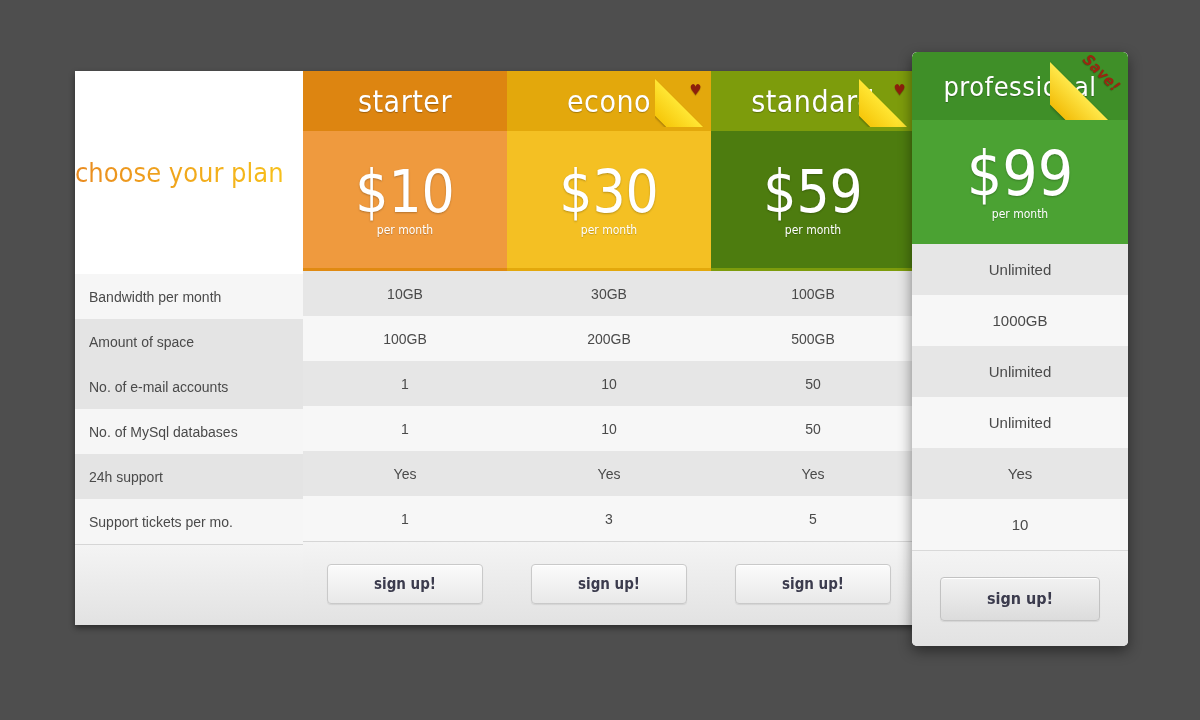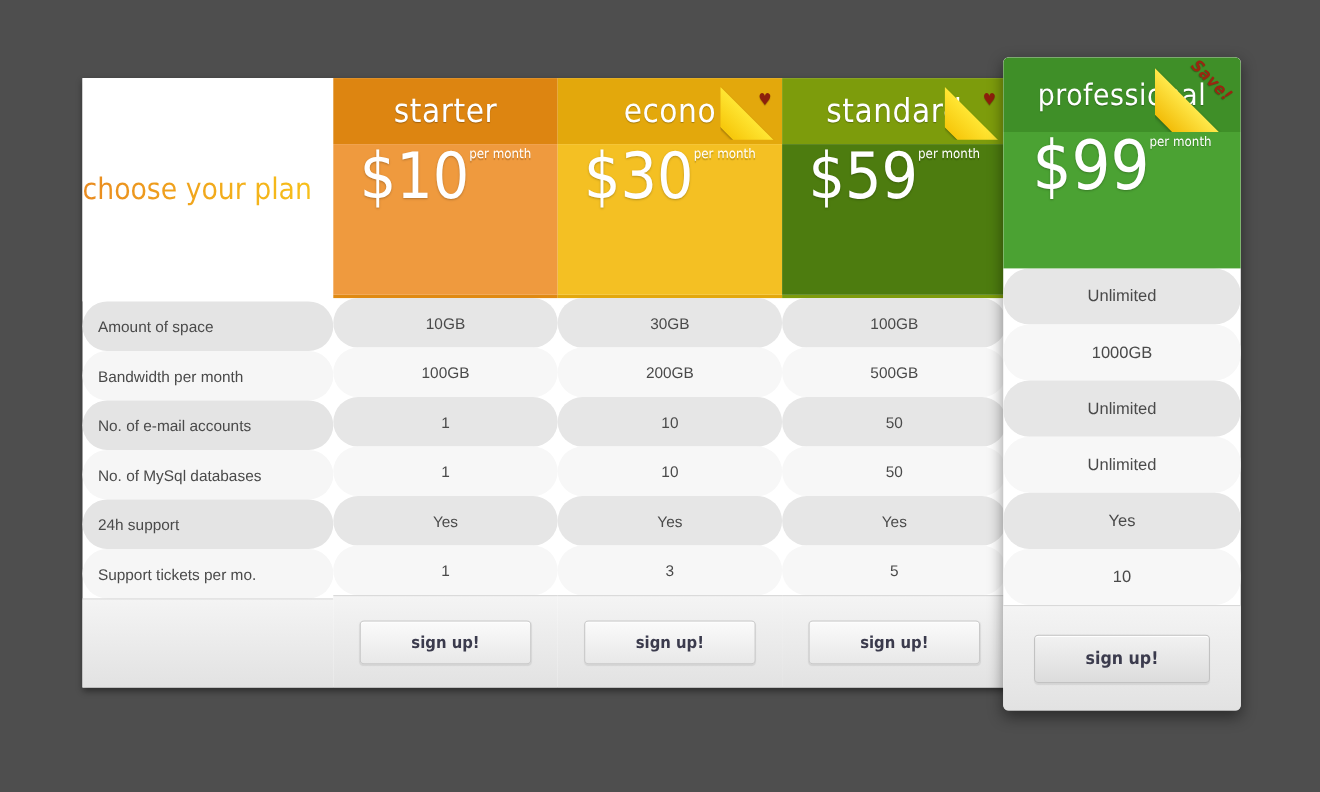--- a/index.html
+++ b/index.html
@@ -49,21 +49,22 @@
     position: relative;
     overflow: hidden;
     font-family: "DejaVu Sans Condensed", "Liberation Sans Narrow", "Liberation Sans", sans-serif;
     font-weight: 400;
   }
 
   
   .price-band {
     height: 137px;
     display: flex;
-    align-items: flex-start;
+    flex-direction: column;
+    align-items: center;
     justify-content: center;
     color: #ffffff;
     position: relative;
   }
   .price-amount {
     font-size: 58px;
     line-height: 1;
     letter-spacing: 0px;
     text-shadow: 0 1px 2px rgba(0,0,0,0.25);
     font-family: "DejaVu Sans Condensed", "Liberation Sans Narrow", "Liberation Sans", sans-serif;
@@ -95,21 +96,20 @@
   }
 
   
   .rows { display: flex; flex-direction: column; }
   .cell {
     height: 45px;
     display: flex;
     align-items: center;
     font-size: 14px;
     color: #4a4a4a;
-    border-radius: 24px;
   }
   .cell.odd  { background: #e6e6e6; }
   .cell.even { background: #f7f7f7; }
 
   .labels .cell { padding-left: 14px; justify-content: flex-start; }
   .values .cell { justify-content: center; }
 
   .values { border-top: 3px solid transparent; }
   .values.starter-top  { border-top-color: #e08a12; }
   .values.econo-top    { border-top-color: #e3a80c; }
@@ -235,22 +235,22 @@
 <body>
 
 <div id="pricing-table">
   <div class="grid">
 
     <div class="col">
       <div class="brand-cell">
         <span class="brand-text">choose your plan</span>
       </div>
       <div class="rows labels">
+        <div class="cell even">Bandwidth per month</div>
         <div class="cell odd">Amount of space</div>
-        <div class="cell even">Bandwidth per month</div>
         <div class="cell odd">No. of e-mail accounts</div>
         <div class="cell even">No. of MySql databases</div>
         <div class="cell odd">24h support</div>
         <div class="cell even">Support tickets per mo.</div>
       </div>
       <div class="footer"></div>
     </div>
 
     <div class="col">
       <div class="plan-name" style="background:#dd8511;">

